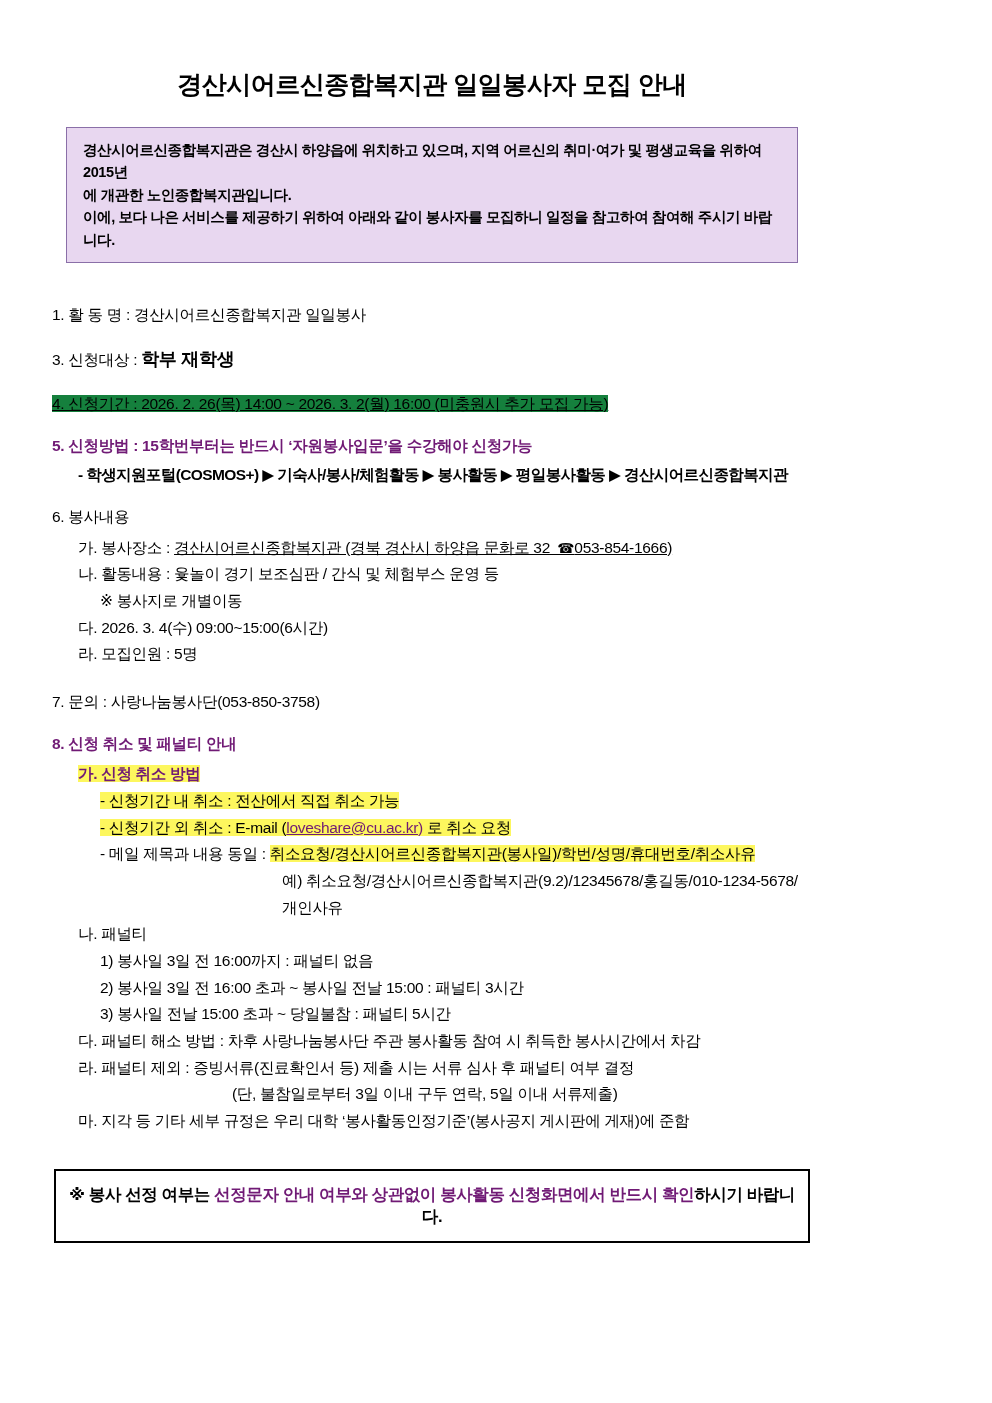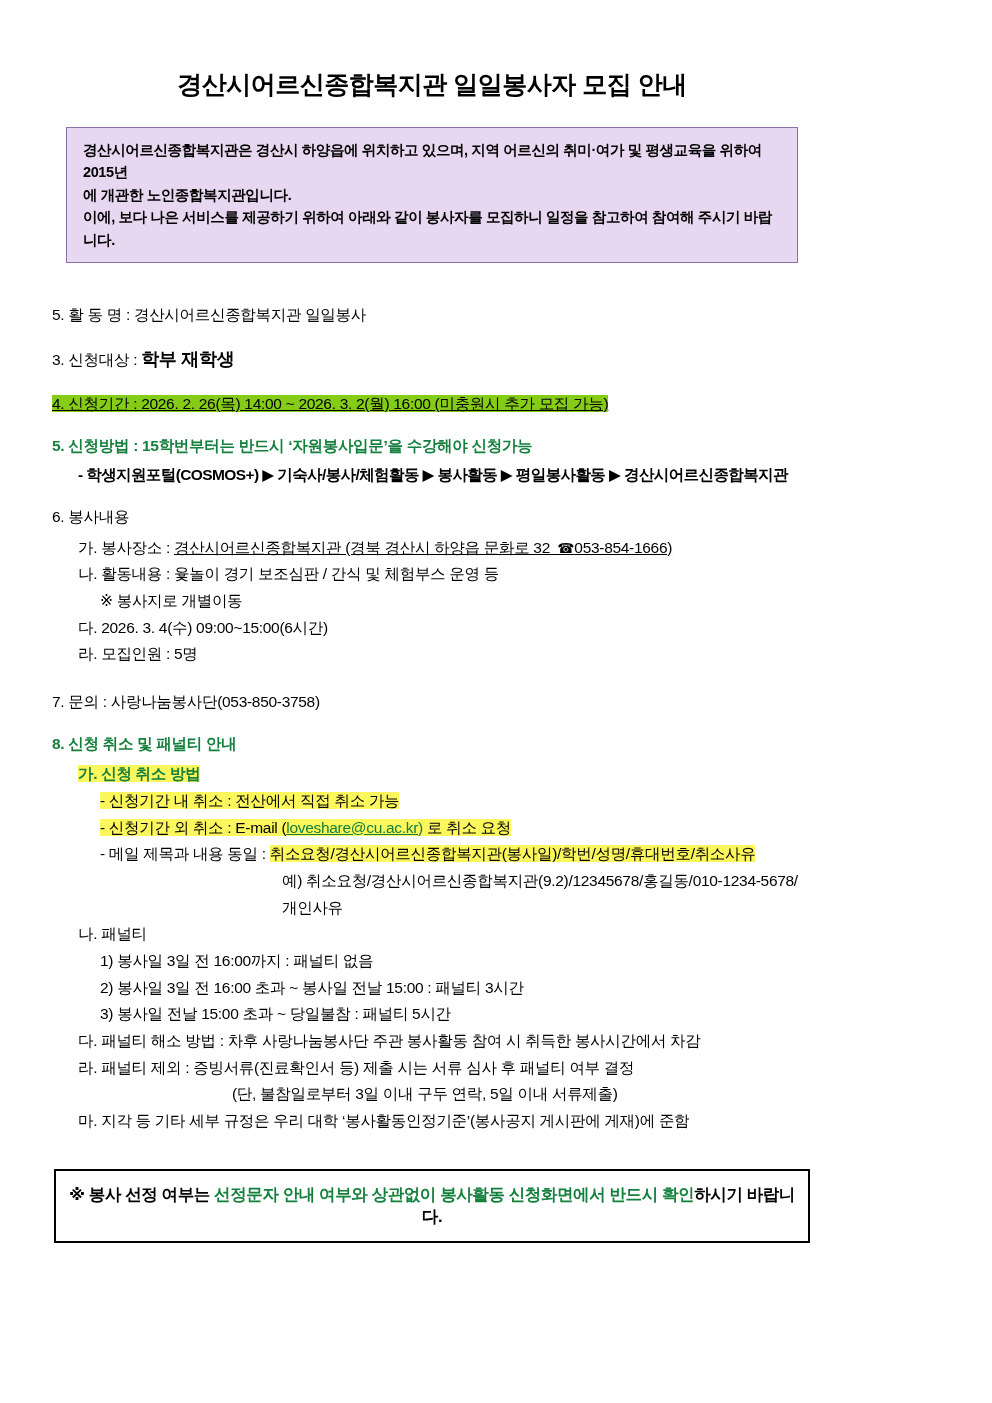--- a/index.html
+++ b/index.html
@@ -49,23 +49,23 @@
     line-height: 1.5;
   }
   .item-tight { margin-bottom: 6px; }
   .row { display: block; }
   .lvl1 { padding-left: 26px; }
   .lvl2 { padding-left: 48px; }
   .lvl5 { padding-left: 180px; }
   .lvl-ex { padding-left: 230px; }
   .bold { font-weight: bold; }
   .big-bold { font-weight: bold; font-size: 18px; }
-  .red { color: #15803d; }
+  .red { color: #701a75; }
   .underline { text-decoration: underline; }
-  .hl-pink { background: #84cc16; text-decoration: underline; }
+  .hl-pink { background: #15803d; text-decoration: underline; }
   .hl-yellow { background: #fdf75e; }
   .spacer-22 { height: 22px; }
   .sub-line { line-height: 1.72; }
   .notice-box {
     border: 2px solid #000000;
     margin: 34px 10px 0 10px;
     padding: 13px 10px;
     text-align: center;
     font-size: 16.5px;
     font-weight: bold;
@@ -86,21 +86,21 @@
   <div class="doc-title">경산시어르신종합복지관 일일봉사자 모집 안내</div>
 
   <div class="intro-box">
     <p>경산시어르신종합복지관은 경산시 하양읍에 위치하고 있으며, 지역 어르신의 취미·여가 및 평생교육을 위하여 2015년</p>
     <p>에 개관한 노인종합복지관입니다.</p>
     <p>이에, 보다 나은 서비스를 제공하기 위하여 아래와 같이 봉사자를 모집하니 일정을 참고하여 참여해 주시기 바랍니다.</p>
   </div>
 
   <div class="body-area">
 
-    <div class="item">5.  활 동  명 :  경산시어르신종합복지관  일일봉사</div>
+    <div class="item">1.  활 동  명 :  경산시어르신종합복지관  일일봉사</div>
 
 
     <div class="item">
       <span>3. 신청대상 : </span><span class="big-bold">학부  재학생</span>
     </div>
 
     <div class="item">
       <span class="hl-pink underline">4. 신청기간 : 2026. 2. 26(목) 14:00 ~ 2026. 3. 2(월) 16:00 (미충원시 추가 모집 가능)</span>
     </div>
 

